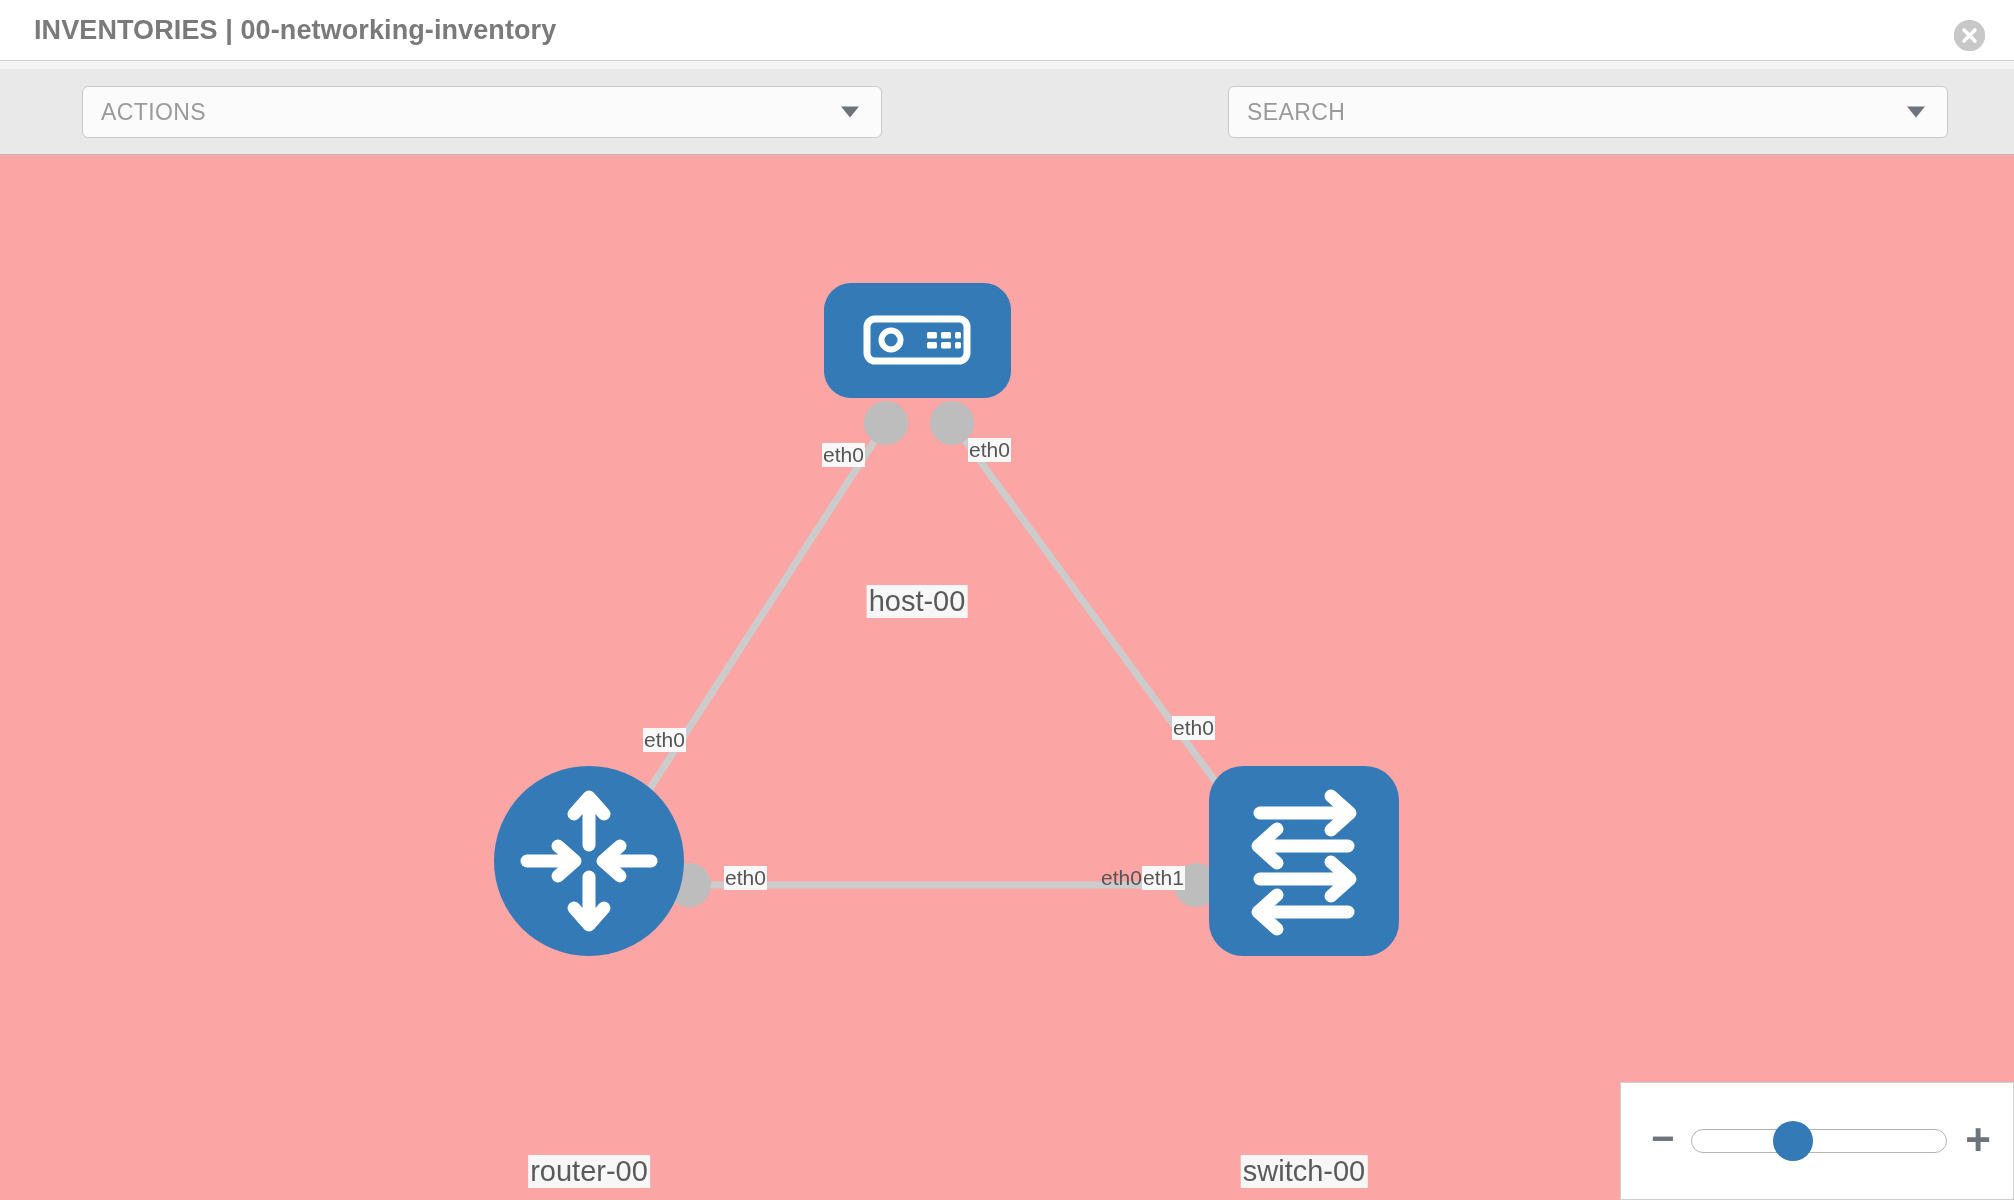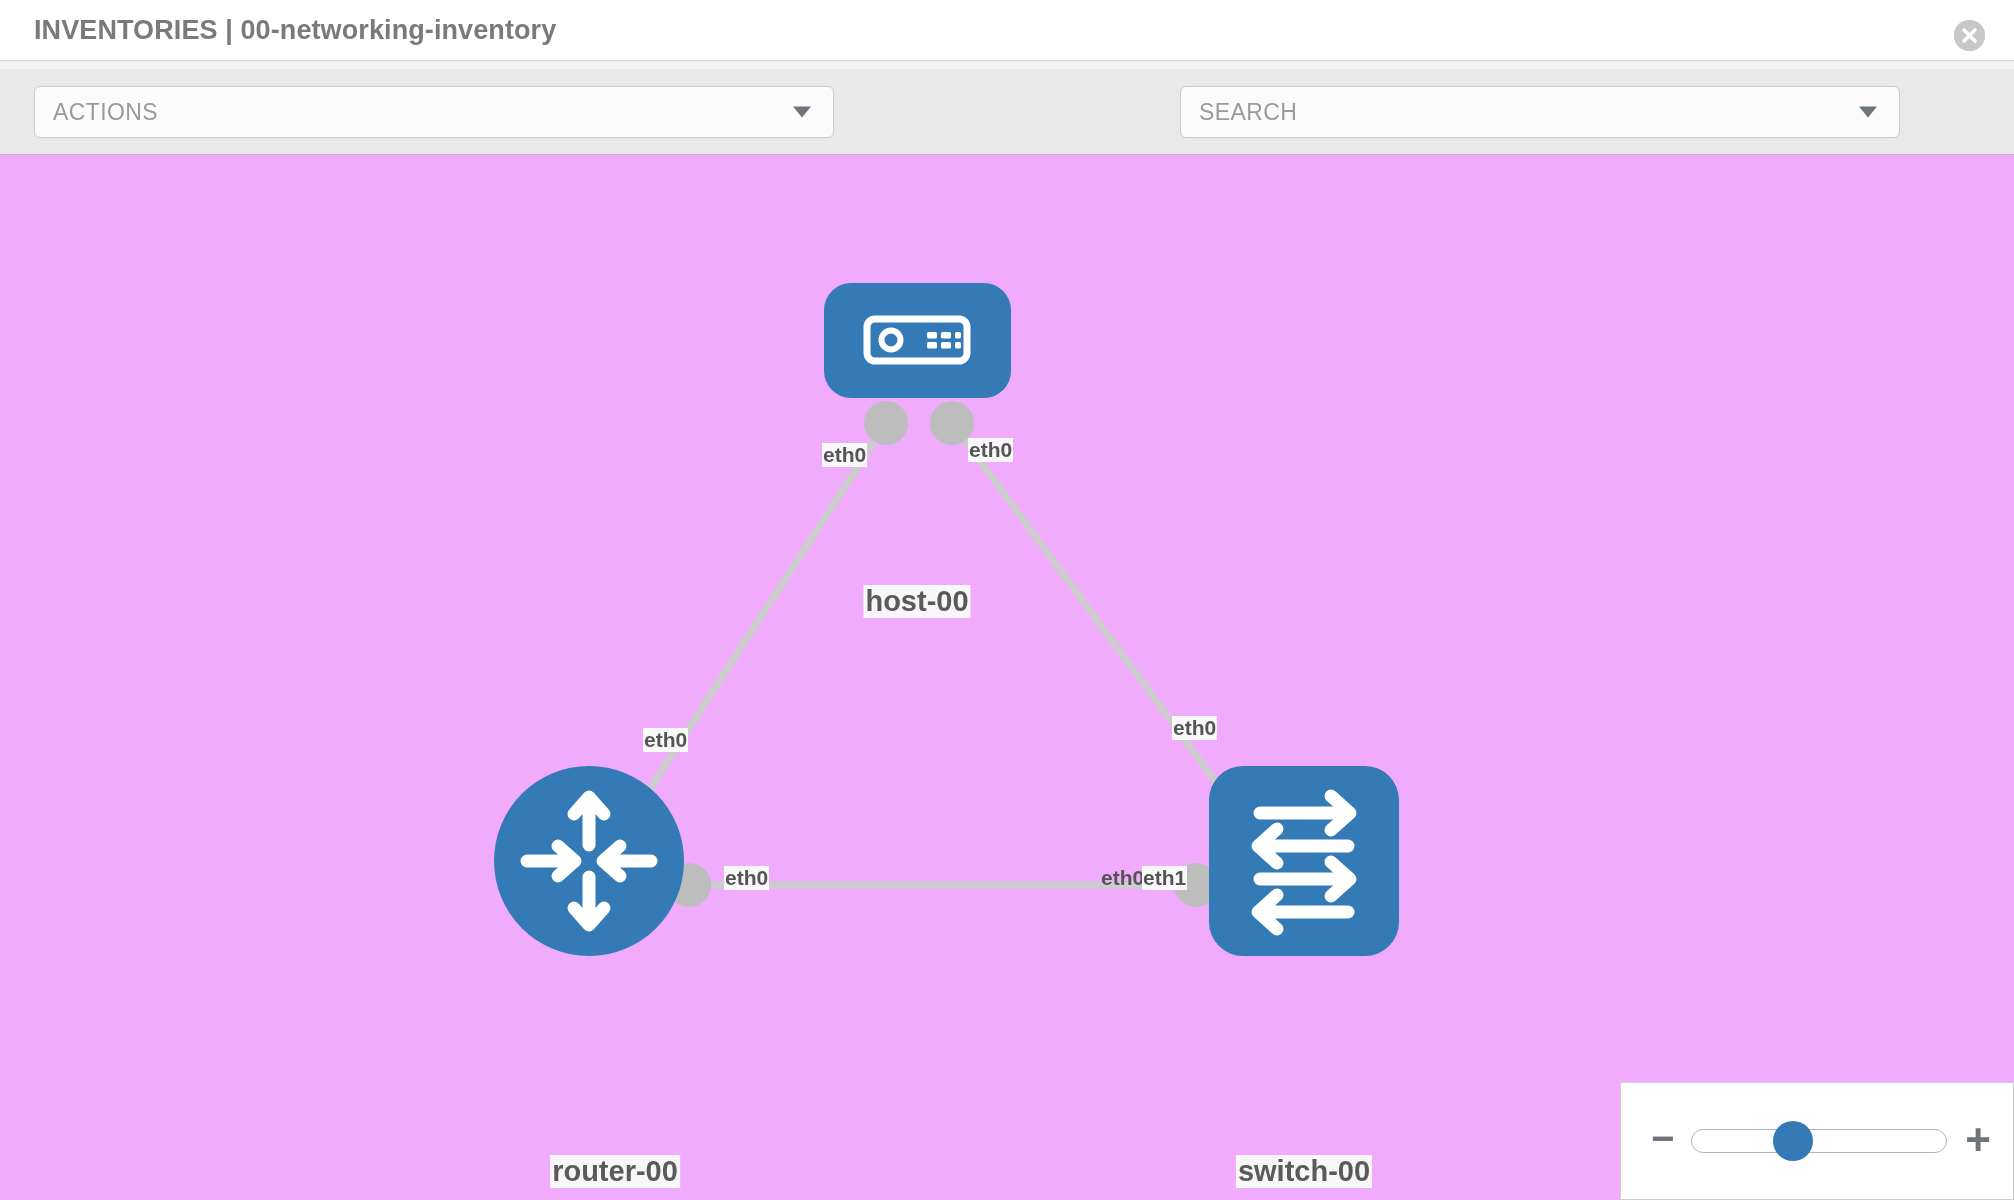--- a/index.html
+++ b/index.html
@@ -39,20 +39,21 @@
     background: #e9e9e9;
     border-bottom: 1px solid #b9b9b9;
   }
   .field {
     position: absolute;
     background: #fbfbfb;
     border: 1px solid #c9c9c9;
     border-radius: 6px;
     height: 52px;
     cursor: text;
+    margin-left: 48px;
   }
   .field .ph {
     position: absolute; left: 18px; top: 50%;
     transform: translateY(-50%);
     font-size: 23px; color: #9a9a9a;
     letter-spacing: .4px;
     white-space: nowrap;
   }
   .caret {
     position: absolute; right: 22px; top: 50%;
@@ -71,23 +72,22 @@
     width: 44px; height: 44px;
     cursor: pointer;
   }
   #wrench-icon { left: 1040px; }
   #key-icon    { left: 1108px; }
 
   
   #canvas {
     position: absolute; left: 0; top: 155px;
     width: 2014px; height: 1045px;
-    background: #f0abfc;
+    background: #fca5a5;
     overflow: hidden;
-    font-weight: bold;
   }
   #topology { position: absolute; left: 0; top: 0; }
 
   
   .node-label {
     position: absolute;
     font-size: 29px;
     color: #5a5a5a;
     background: #f7f7f7;
     white-space: nowrap;
@@ -259,21 +259,21 @@
 
   <div class="iface-label" style="left:822px; top:288px;">eth0</div>
   <div class="iface-label" style="left:968px; top:283px;">eth0</div>
   <div class="iface-label" style="left:643px; top:573px;">eth0</div>
   <div class="iface-label" style="left:1172px; top:561px;">eth0</div>
   <div class="iface-label" style="left:724px; top:711px;">eth0</div>
   <div class="iface-label" style="left:1100px; top:711px; background:transparent;">eth0</div>
   <div class="iface-label" style="left:1118px; top:711px;margin-left:24px;">eth1</div>
 
   <div class="node-label" style="left:917px; top:430px;">host-00</div>
-  <div class="node-label" style="left:589px; top:1000px;margin-left:26px;">router-00</div>
+  <div class="node-label" style="left:589px; top:1000px;">router-00</div>
   <div class="node-label" style="left:1304px; top:1000px;">switch-00</div>
 </div>
 
 <div id="zoom-panel">
   <div id="zoom-minus">−</div>
   <div id="zoom-track"></div>
   <div id="zoom-thumb"></div>
   <div id="zoom-plus">+</div>
 </div>
 

